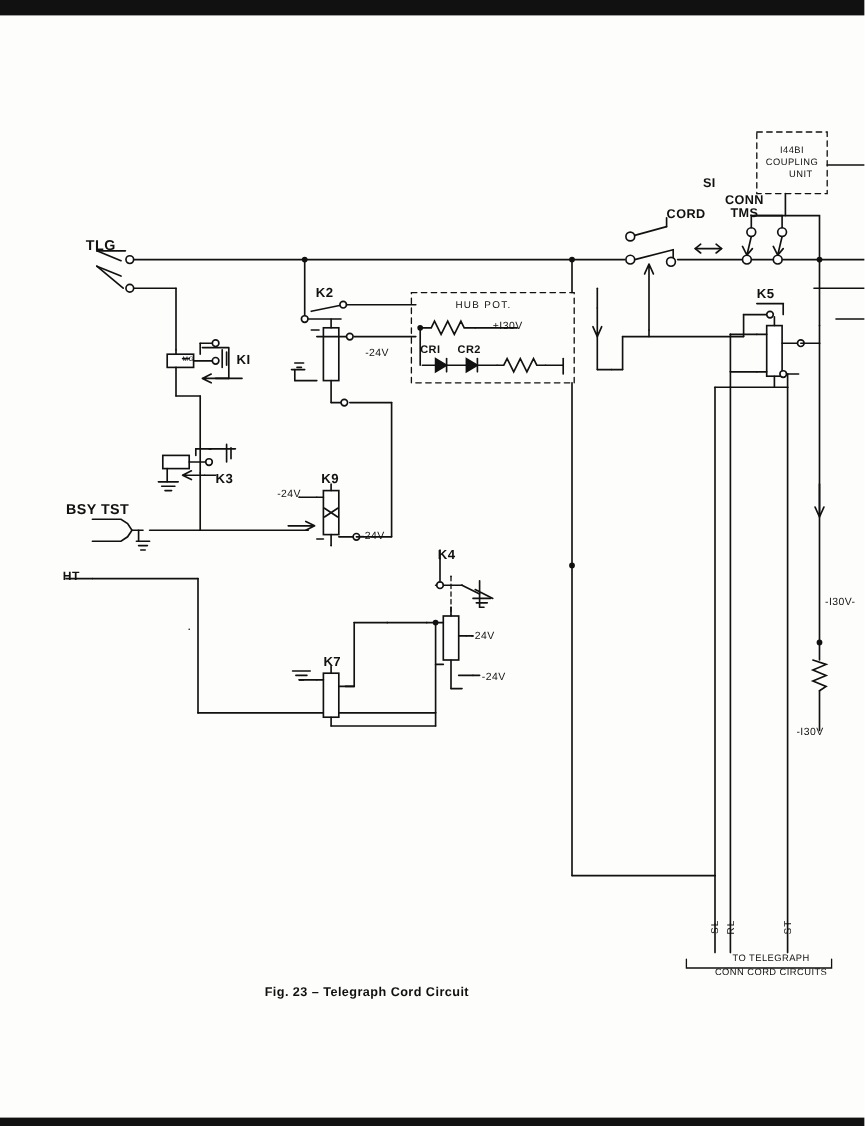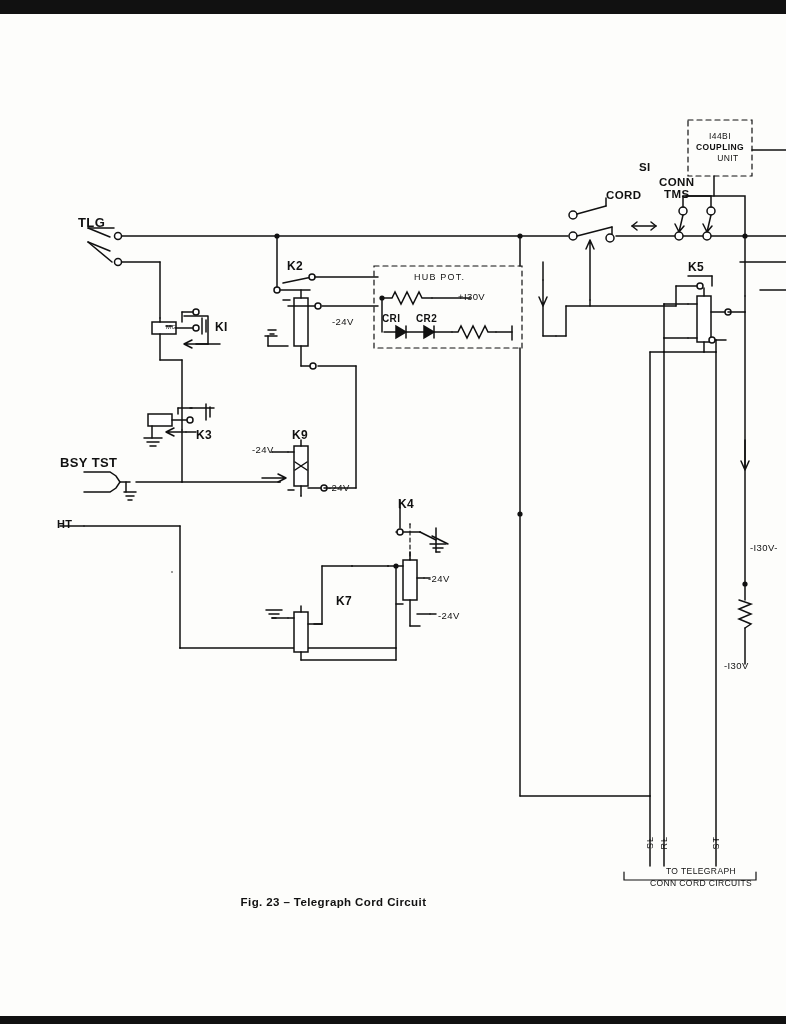--- a/index.html
+++ b/index.html
@@ -344,34 +344,34 @@
   <div class="lbl bold" style="left:78px; top:215px; font-size:13px;">TLG</div>
   <div class="lbl bold" style="left:60px; top:455px; font-size:13px;">BSY TST</div>
   <div class="lbl bold" style="left:57px; top:518px; font-size:11px;">HT</div>
 
   <div class="lbl bold" style="left:606px; top:189px; font-size:11.5px;">CORD</div>
   <div class="lbl bold" style="left:639px; top:161px; font-size:11.5px;">SI</div>
   <div class="lbl bold" style="left:659px; top:176px; font-size:11.5px;">CONN</div>
   <div class="lbl bold" style="left:664px; top:188px; font-size:11.5px;text-align:right;">TMS</div>
 
   <div class="lbl c" style="left:688px; top:131px; width:64px; font-size:8.5px;">I44BI</div>
-  <div class="lbl c" style="left:688px; top:142px; width:64px; font-size:8.5px;font-weight:bold;">COUPLING</div>
+  <div class="lbl c" style="left:688px; top:142px; width:64px; font-size:8.5px;">COUPLING</div>
   <div class="lbl c" style="left:688px; top:153px; width:80px; font-size:8.5px;">UNIT</div>
 
   <div class="lbl" style="left:414px; top:272px; font-size:9px; letter-spacing:1.2px;">HUB POT.</div>
-  <div class="lbl" style="left:458px; top:291px; font-size:9.5px;">+I30V</div>
+  <div class="lbl" style="left:448px; top:291px; font-size:9.5px;">+I30V</div>
   <div class="lbl bold" style="left:382px; top:313px; font-size:10px;">CRI</div>
   <div class="lbl bold" style="left:416px; top:313px; font-size:10px;text-align:center;">CR2</div>
 
   <div class="lbl bold" style="left:287px; top:259px; font-size:12px;">K2</div>
   <div class="lbl bold" style="left:199px; top:320px; font-size:12px;margin-left:16px;">KI</div>
   <div class="lbl bold" style="left:196px; top:428px; font-size:12px;">K3</div>
   <div class="lbl bold" style="left:292px; top:428px; font-size:12px;">K9</div>
   <div class="lbl bold" style="left:398px; top:497px; font-size:12px;">K4</div>
-  <div class="lbl bold" style="left:294px; top:594px; font-size:12px;margin-left:42px;">K7</div>
+  <div class="lbl bold" style="left:294px; top:594px; font-size:12px;">K7</div>
   <div class="lbl bold" style="left:688px; top:260px; font-size:12px;">K5</div>
 
   <div class="lbl" style="left:166px; top:324px; font-size:6px;">MG</div>
 
   <div class="lbl" style="left:332px; top:316px; font-size:9.5px;">-24V</div>
   <div class="lbl" style="left:252px; top:444px; font-size:9.5px;">-24V</div>
   <div class="lbl" style="left:328px; top:482px; font-size:9.5px;">-24V</div>
   <div class="lbl" style="left:428px; top:573px; font-size:9.5px;">-24V</div>
   <div class="lbl" style="left:438px; top:610px; font-size:9.5px;">-24V</div>
 

